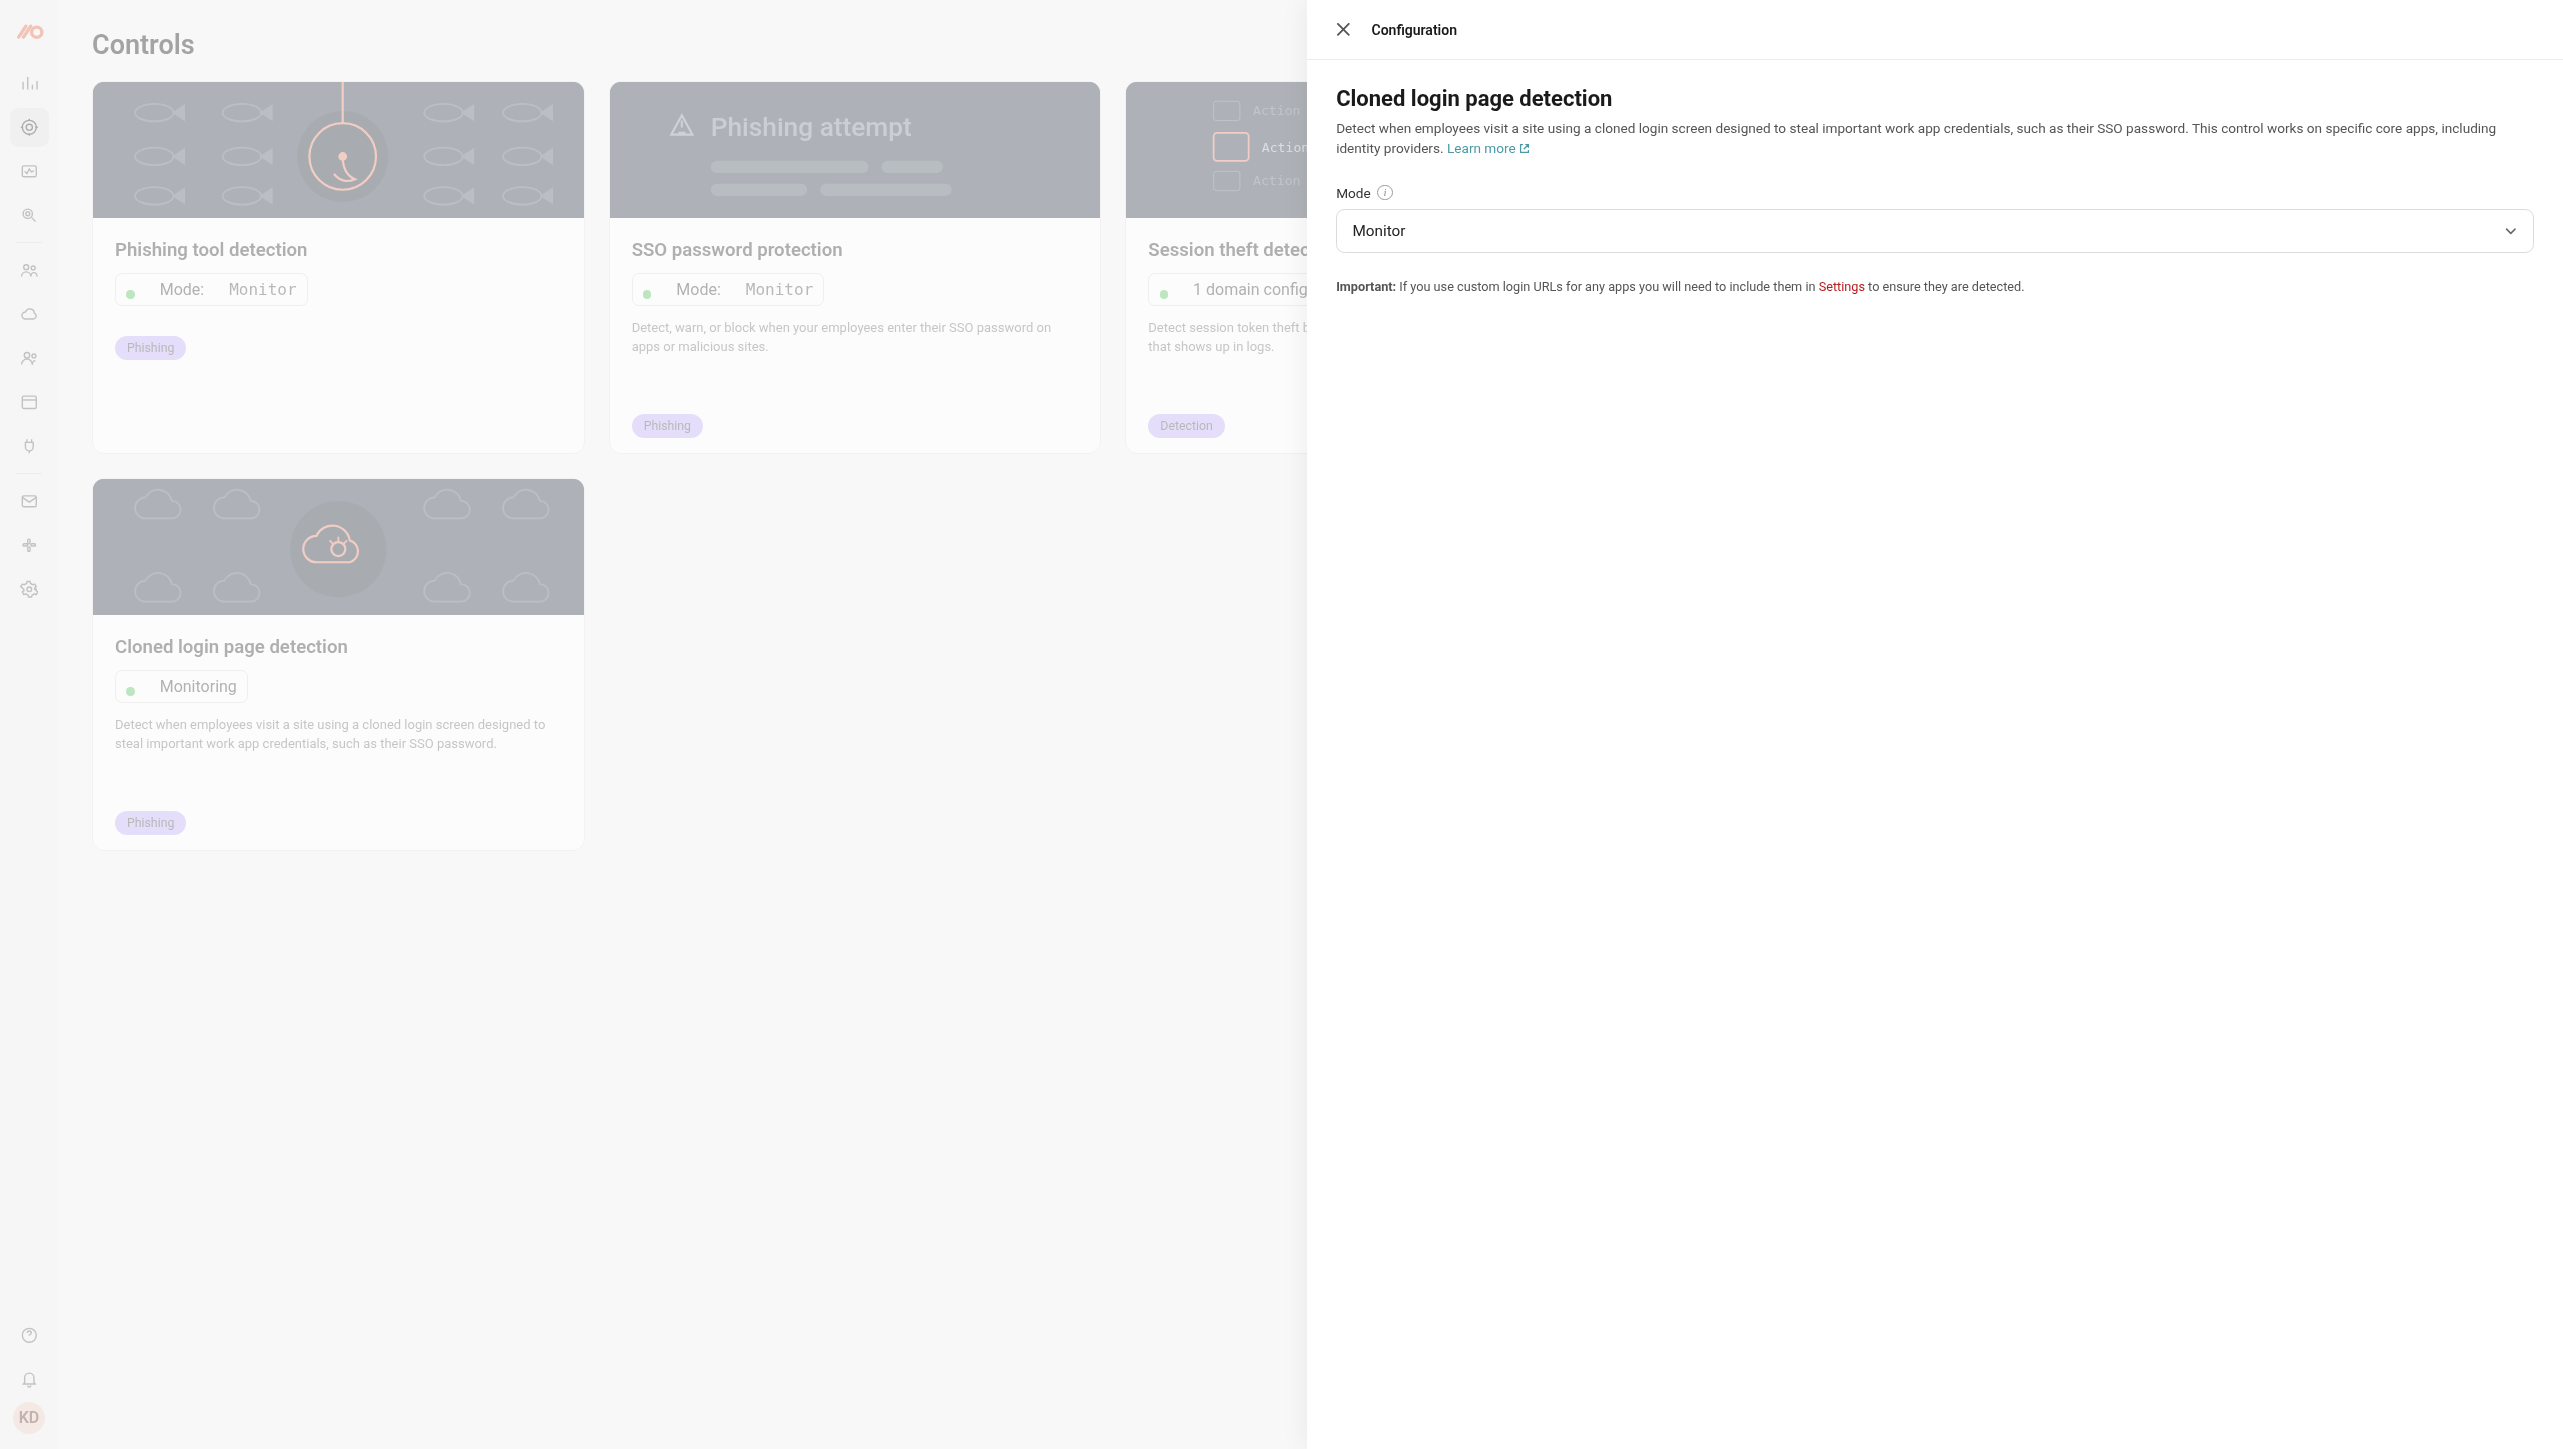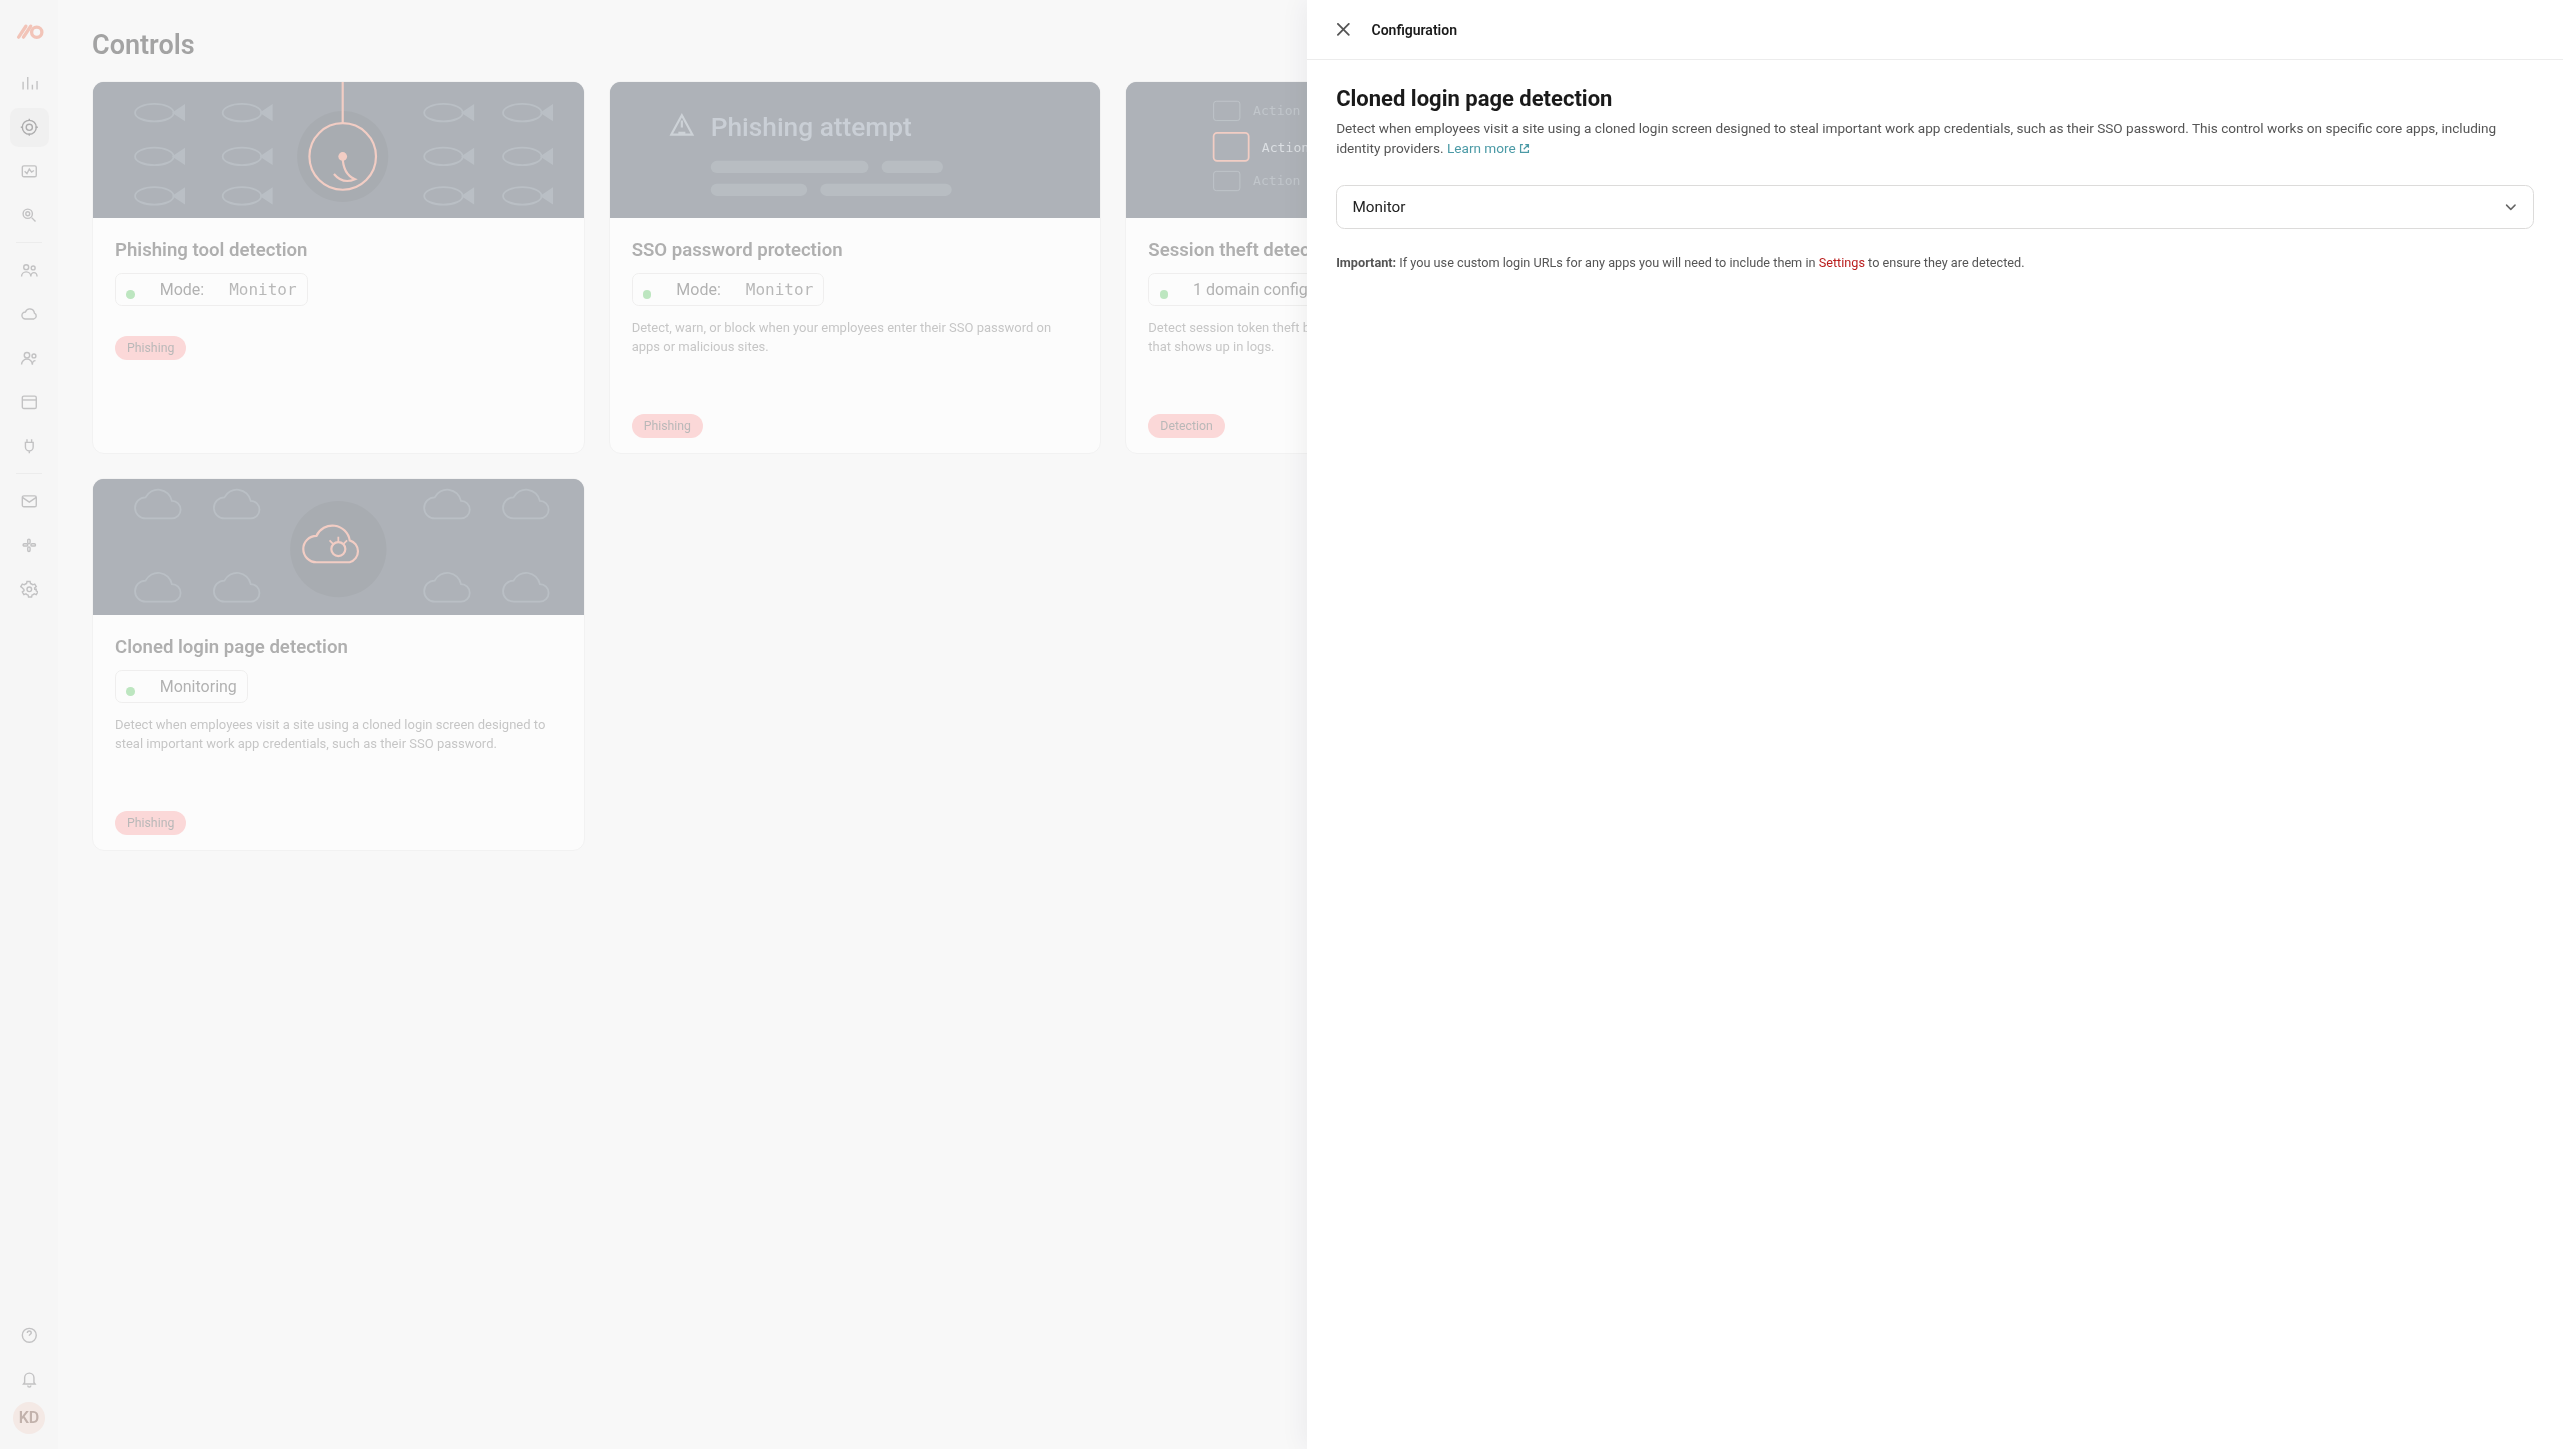--- a/index.html
+++ b/index.html
@@ -23,21 +23,21 @@
 .cards{display:grid;grid-template-columns:repeat(3,1fr);gap:24px;max-width:1526px;}
 .card{background:#fff;border:0.8px solid #e6e5e5;border-radius:12px;overflow:hidden;display:flex;flex-direction:column;min-height:373px;}
 .card-art{height:136px;background:#3d4856;position:relative;overflow:hidden;}
 .card-body{padding:20.3px 22px 15.3px 22px;display:flex;flex-direction:column;flex:1;}
 .card-title{font-size:18.6px;font-weight:600;color:#404040;margin-bottom:12px;}
 .badge{display:inline-flex;align-items:flex-end;gap:25px;border:0.8px solid #dedddc;border-radius:6.8px;padding:6px 10.2px;font-size:16px;color:#444;margin-bottom:13.6px;width:fit-content;}
 .dot{width:8.5px;height:8.5px;border-radius:50%;background:#63c76a;}
 .mode-val{font-family:ui-monospace,Menlo,Consolas,monospace;color:#555;}
 .card-desc{font-size:13px;line-height:1.45;color:#777;flex:1;}
 .tag-row{margin-top:17px;}
-.tag{display:inline-block;background:#fca5a5;color:#555;font-size:12.3px;border-radius:12px;padding:5.1px 12px;}
+.tag{display:inline-block;background:#c4b5fd;color:#555;font-size:12.3px;border-radius:12px;padding:5.1px 12px;}
 
 
 .overlay{position:fixed;inset:0;background:rgba(250,250,250,0.6);z-index:5;}
 .drawer{position:fixed;top:0;right:0;bottom:0;width:49%;background:#fff;z-index:6;box-shadow:-3.4px 0 25.4px rgba(0,0,0,0.06);display:flex;flex-direction:column;}
 .drawer-head{display:flex;align-items:center;gap:17px;padding:18.6px 25.4px;border-bottom:0.8px solid #ececec;}
 .close-btn{width:22px;height:22px;display:flex;align-items:center;justify-content:center;color:#555;cursor:pointer;}
 .close-btn svg{width:12.7px;height:12.7px;}
 .drawer-title{font-size:14px;font-weight:600;}
 .drawer-body{padding:25.4px 29px;overflow:auto;}
 .dcfg-title{font-size:22px;font-weight:700;margin-bottom:8.5px;}
@@ -308,20 +308,24 @@
   </div>
   <div class="drawer-body">
     <h2 class="dcfg-title">Cloned login page detection</h2>
     <p class="dcfg-desc">
       <span>Detect when employees visit a site using a cloned login screen designed to steal important work app credentials, such as their SSO password. This control works on specific core apps, including identity providers.</span>
       <a href="#"><span>Learn more</span><span class="ext-icon"><svg width="11" height="11" viewBox="0 0 14 14" fill="none" stroke="currentColor" stroke-width="1.6">
               <path d="M5 2H2v10h10V9M8 2h4v4M12 2L6 8"></path>
             </svg></span></a>
     </p>
 
+    <div class="field-label">
+      <span>Mode</span>
+      <span class="info-dot">i</span>
+    </div>
     <div class="select">
       <span>Monitor</span>
       <svg viewBox="0 0 16 16">
           <path d="M3 6l5 5 5-5" stroke="currentColor" stroke-width="1.8" fill="none" stroke-linecap="round" stroke-linejoin="round"></path>
         </svg>
     </div>
 
     <p class="note">
       <b>Important:</b><span> If you use custom login URLs for any apps you will need to include them in </span><a href="#">Settings</a><span> to ensure they are detected.</span>
     </p>

